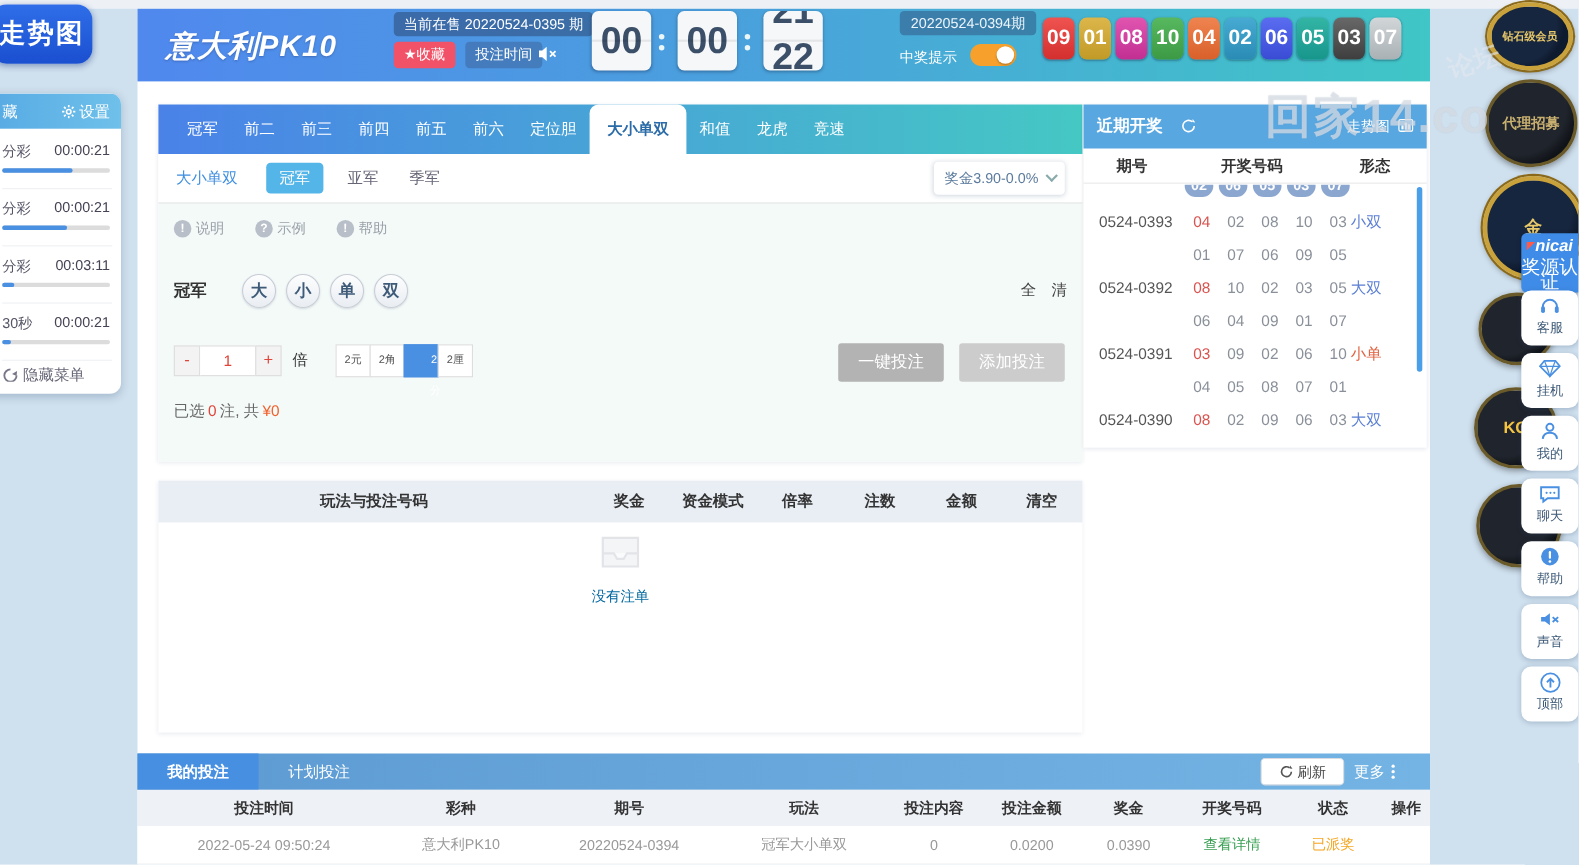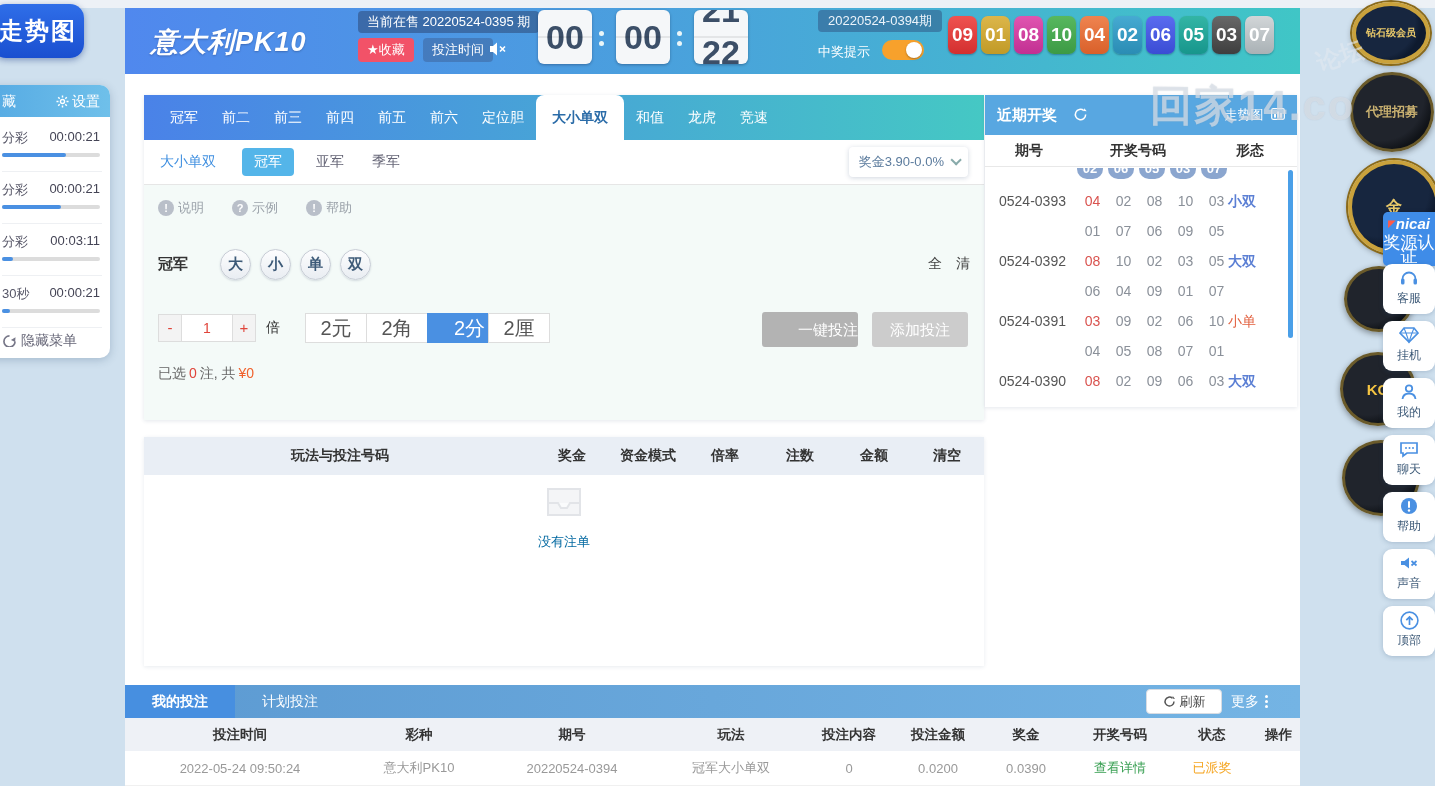--- a/index.html
+++ b/index.html
@@ -72,26 +72,26 @@
   #sel-all { margin-left:auto; color:#444; font-size:14px; cursor:pointer; }
   #sel-clear { margin-left:14px; color:#444; font-size:14px; cursor:pointer; }
 
   #stake-row { position:absolute; left:14px; top:128px; height:30px; display:flex; align-items:center; }
   .step-btn { width:24px; height:28px; background:#f3f3f3; border:1px solid #ddd; color:#e0443a; font-size:15px;
     text-align:center; line-height:26px; cursor:pointer; }
   #mult-input { width:50px; height:28px; border:1px solid #ddd; border-left:none; border-right:none; text-align:center;
     color:#e0443a; font-size:14px; background:#fff; outline:none; }
   #mult-label { color:#333; font-size:14px; margin:0 0 0 10px; }
   #unit-group { display:flex; margin-left:26px; }
-  .unit-btn { width:62px; height:30px; line-height:28px; text-align:center; border:1px solid #ddd; margin-left:-1px;
-    background:#fff; color:#555; font-size:20px; cursor:pointer; }
+  .unit-btn { width:32px; height:30px; line-height:28px; text-align:center; border:1px solid #ddd; margin-left:-1px;
+    background:#fff; color:#555; font-size:10px; cursor:pointer; }
   .unit-btn.active { background:#4a90e2; border-color:#4a90e2; color:#fff;padding-left:23px; }
 
   #quick-bet { left:618px; top:127px; width:96px; height:35px; background:#b3b3b3; border-radius:3px; color:#fff;
-    font-size:15px; text-align:right; line-height:35px; cursor:pointer; }
+    font-size:15px; text-align:center; line-height:35px; cursor:pointer; }
   #add-bet { left:728px; top:127px; width:96px; height:35px; background:#cccccc; border-radius:3px; color:#fff;
     font-size:15px; text-align:center; line-height:35px; cursor:pointer; }
 
   #summary { position:absolute; left:14px; top:180px; font-size:14px; color:#666; }
   #summary .red { color:#e0443a; padding:0 3px; }
   #summary .orange { color:#f0612c; padding:0 3px; }
 
   
   #slip-panel { left:144px; top:437px; width:840px; height:229px; background:#fff; box-shadow:0 1px 4px rgba(30,60,100,.10); }
   #slip-header { position:absolute; left:0; top:0; width:840px; height:38px; background:#e9eef5; display:flex; align-items:center; }
@@ -112,21 +112,21 @@
   .pill { width:26px; height:20px; border-radius:10px; background:#8ba6cf; color:#fff; font-weight:bold; font-size:13px;
     line-height:20px; text-align:center; }
   #rd-rows { position:absolute; left:0; top:18px; width:312px; }
   .rd-row { position:relative; height:60px; }
   .rd-issue { position:absolute; left:14px; top:0; height:30px; line-height:30px; font-size:14px; color:#555; }
   .rd-nums { position:absolute; left:92px; top:0; height:30px; line-height:30px; display:flex; }
   .rd-nums span { display:inline-block; width:31px; text-align:center; font-size:14px; color:#8a9099; }
   .rd-nums span.first { color:#d9534f; }
   .rd-nums.l2 { top:30px; }
   .rd-pattern { position:absolute; left:226px; top:0; width:62px; height:30px; line-height:30px; text-align:center; font-size:14px; }
-  .pat-blue { color:#5b7fd4;font-weight:bold; } .pat-red { color:#e2603f; }
+  .pat-blue { color:#5b7fd4; } .pat-red { color:#e2603f; }
   #rd-scrollbar { position:absolute; right:4px; top:75px; width:5px; height:168px; border-radius:3px; background:#4a9fe8; cursor:pointer; }
 
   
   #mybets-bar { left:125px; top:685px; width:1175px; height:33px; background:linear-gradient(90deg,#5c9ad2,#74b4e4); display:flex; }
   .mb-tab { width:110px; height:33px; line-height:33px; text-align:center; color:#fff; font-size:14px; cursor:pointer; }
   .mb-tab.active { background:#478fe0; font-weight:bold; }
   #refresh-btn { position:absolute; left:1021px; top:4px; width:76px; height:25px; background:#fff; border:1px solid #d8dce2;
     border-radius:4px; color:#444; font-size:13px; line-height:23px; text-align:center; cursor:pointer; }
   #more-link { position:absolute; left:1106px; top:0; height:33px; line-height:33px; color:#fff; font-size:14px; cursor:pointer; }
   #more-dots { position:absolute; left:1140px; top:8px; width:4px; cursor:pointer; }

